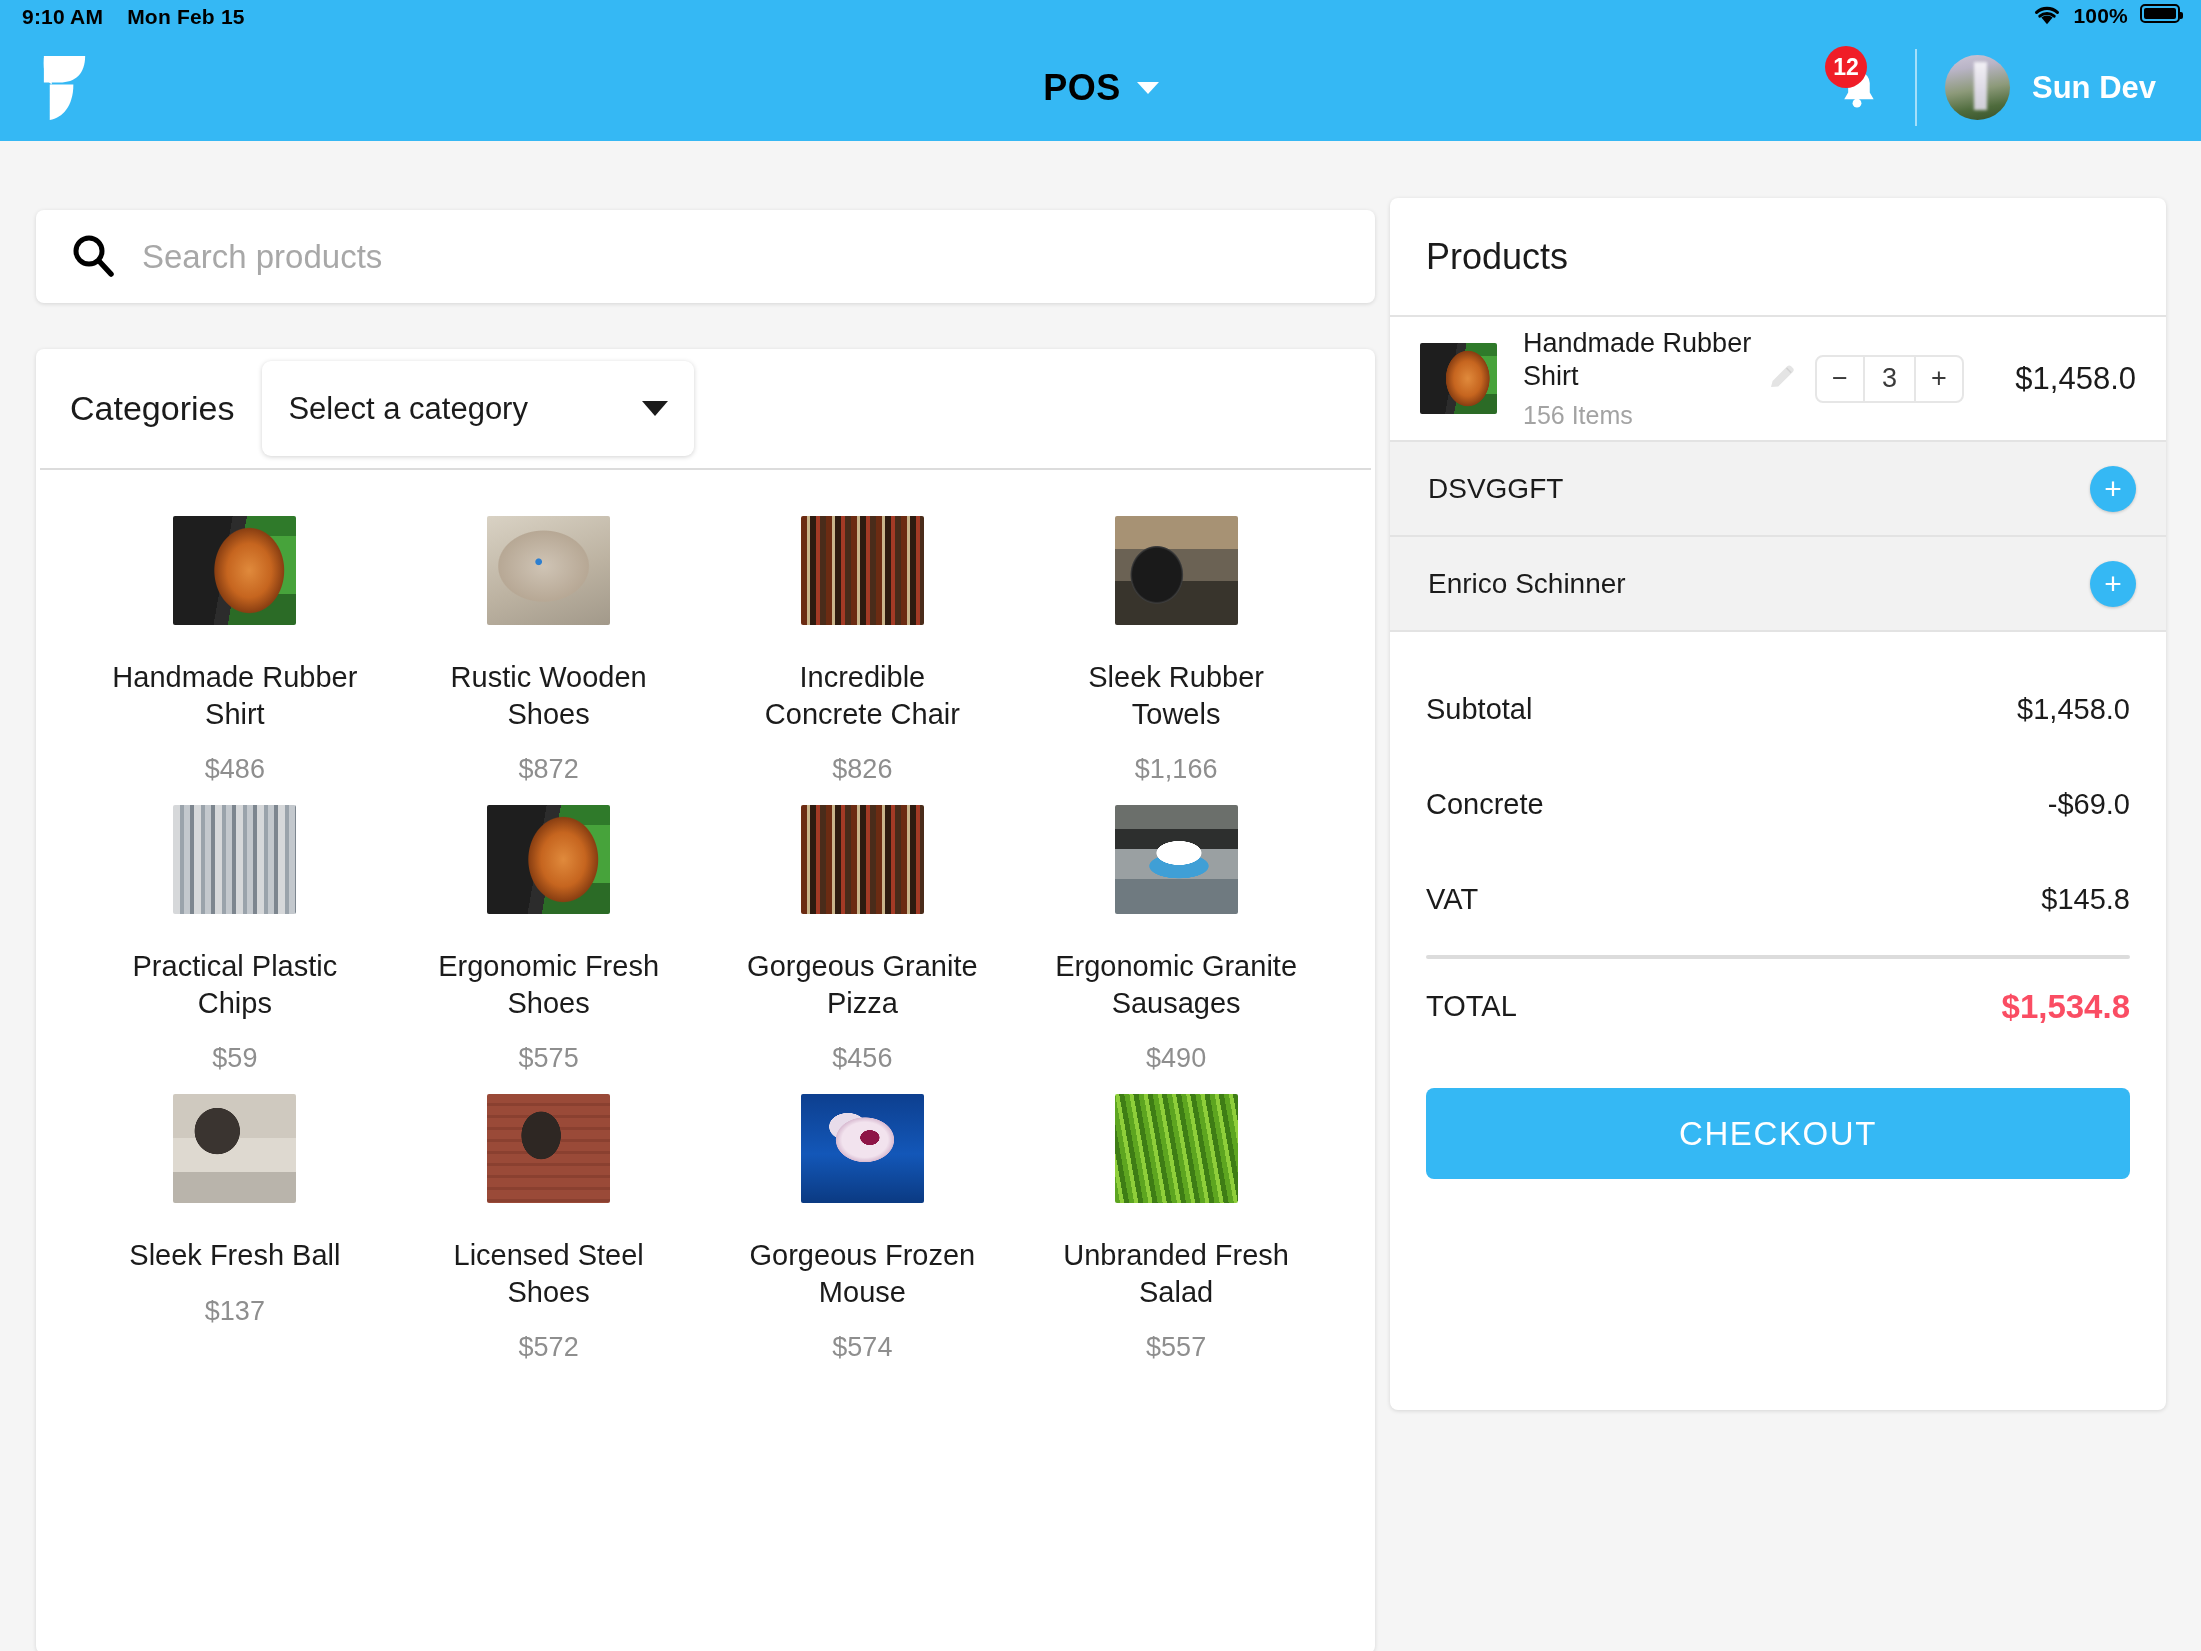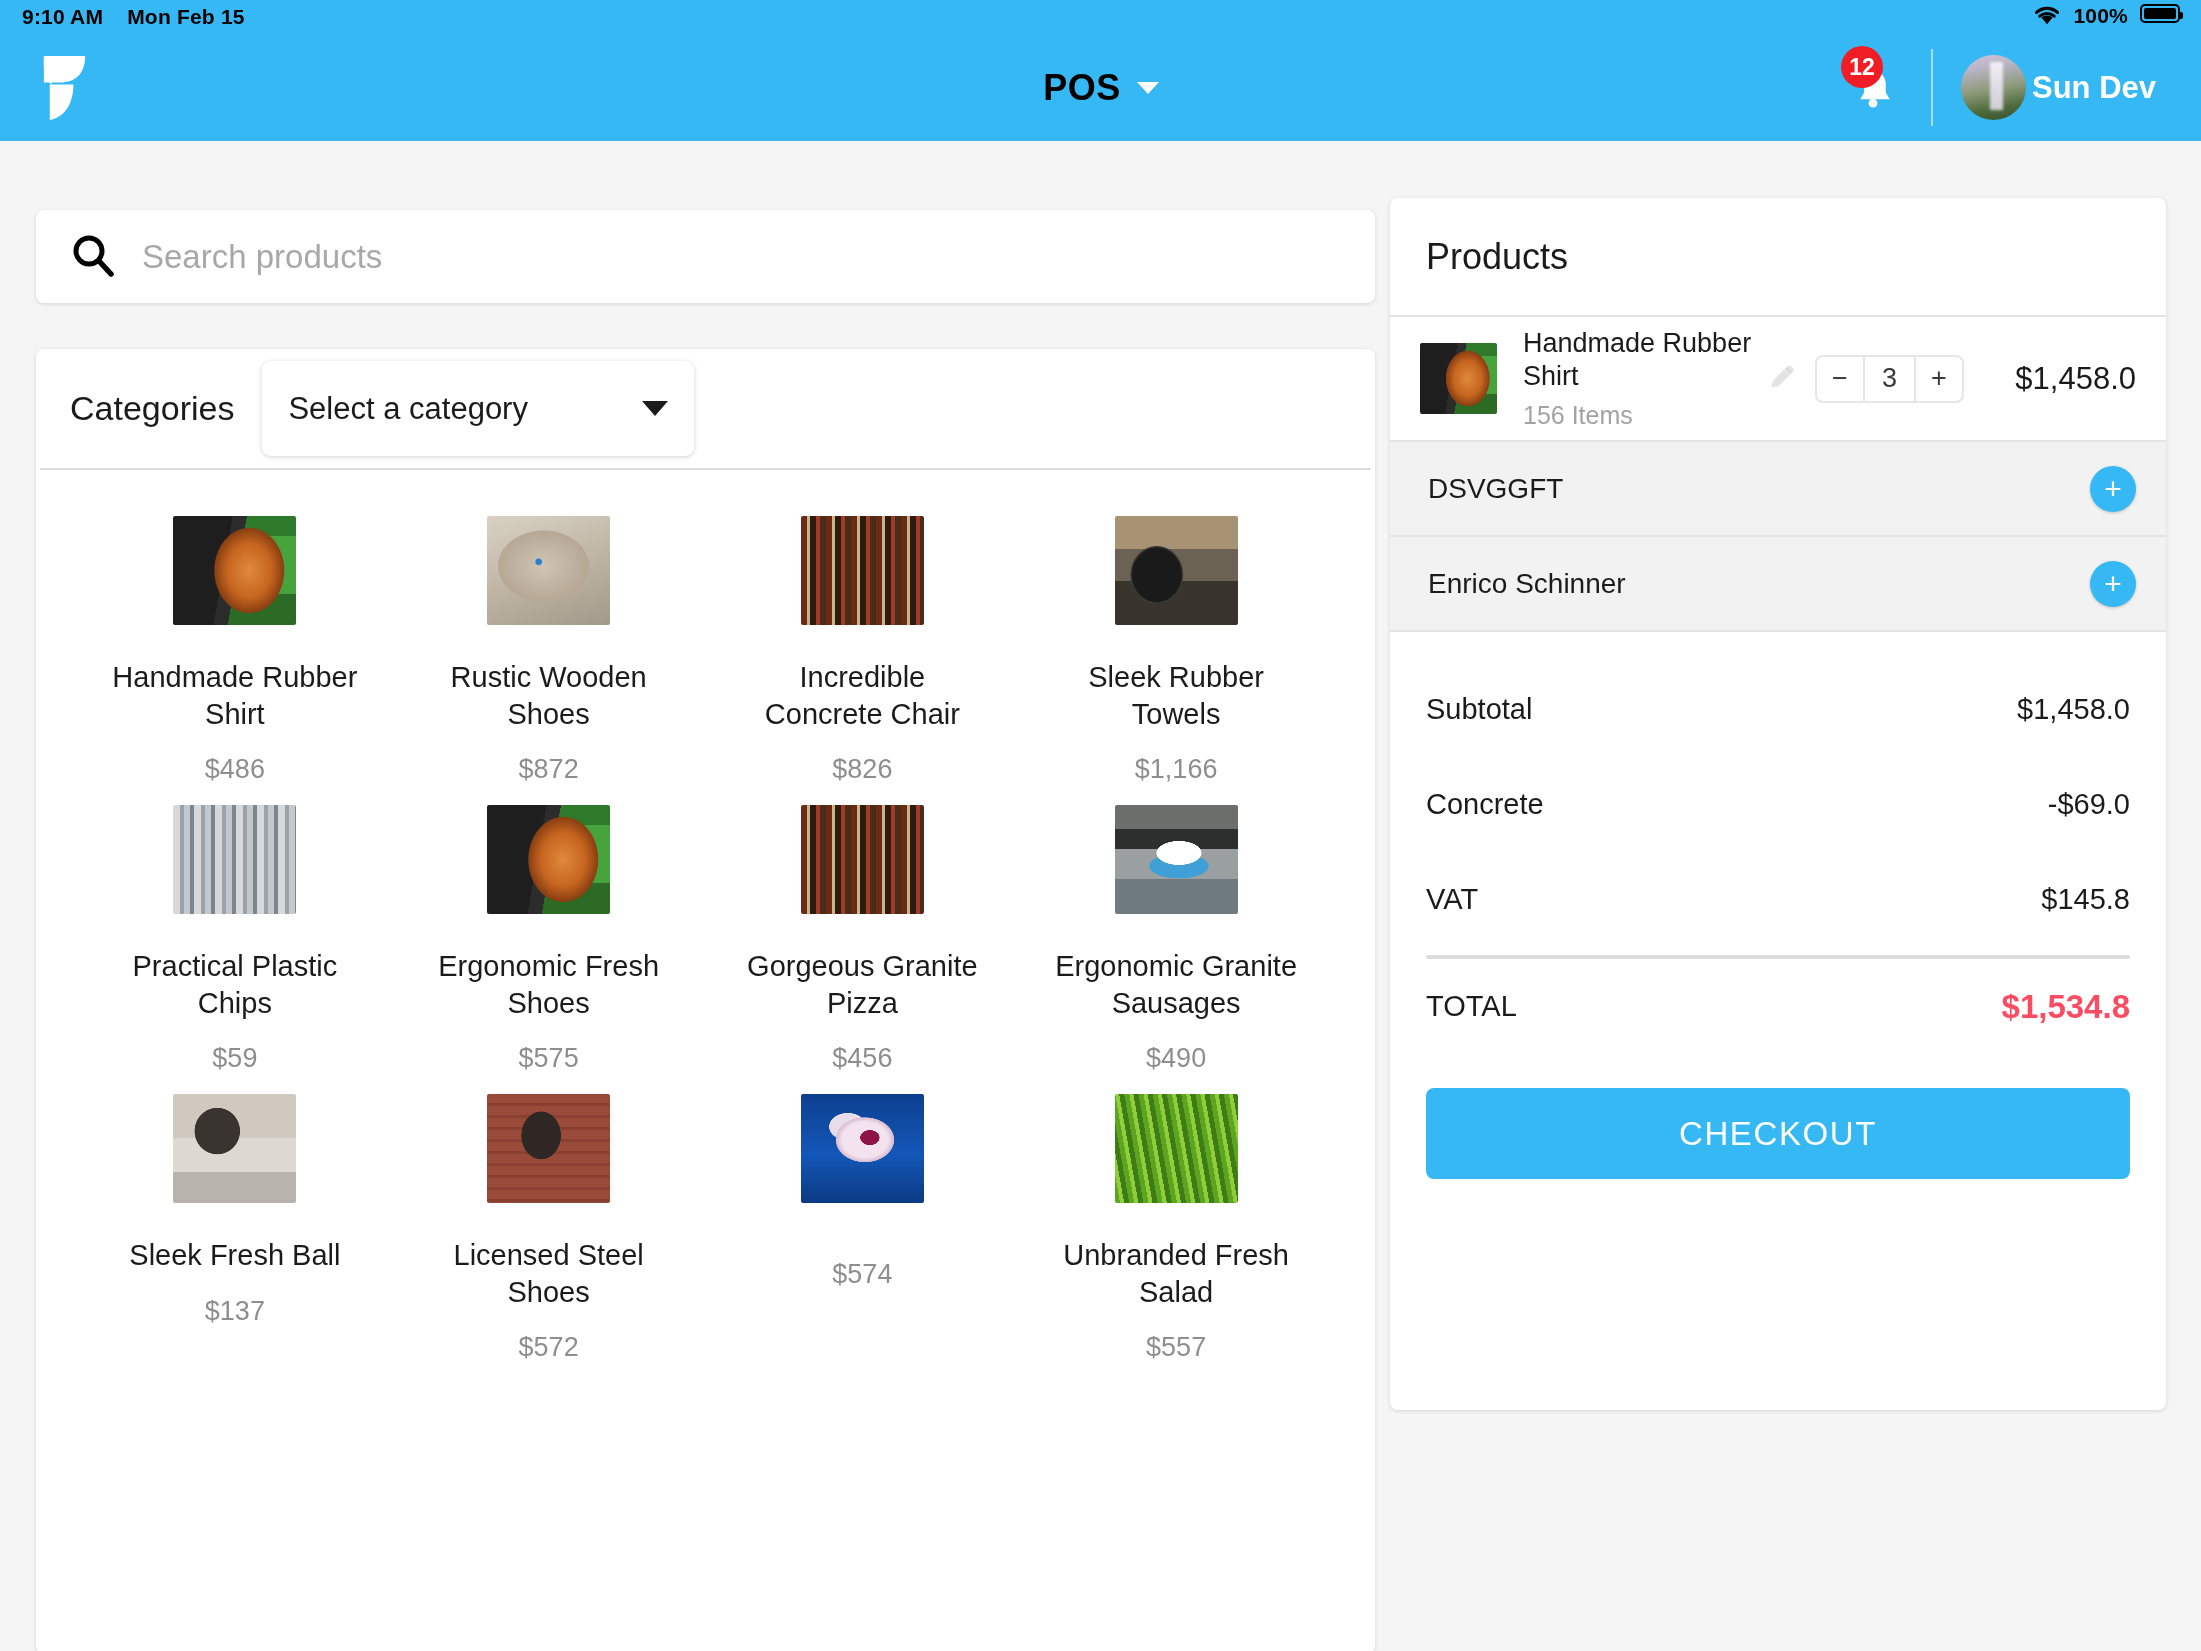--- a/index.html
+++ b/index.html
@@ -65,21 +65,21 @@
   .bell-wrap { position: relative; width: 95px; display: flex; justify-content: flex-end; }
   .badge {
     position: absolute; top: -16px; right: 14px;
     min-width: 42px; height: 42px; border-radius: 21px;
     background: #f01d27; color: #fff;
     font-size: 23px; font-weight: 600;
     display: flex; align-items: center; justify-content: center;
     padding: 0 6px;
   }
   .vdivider { width: 2px; height: 77px; background: rgba(255,255,255,.55); margin: 0 28px 0 34px; }
-  .user { display: flex; align-items: center; gap: 6px; padding-right: 46px; }
+  .user { display: flex; align-items: center; gap: 22px; padding-right: 46px; }
   .avatar {
     width: 65px; height: 65px; border-radius: 50%;
     overflow: hidden; position: relative;
     background: linear-gradient(170deg,#cdc6d8 0%,#b9b4c6 22%,#8d9a7a 52%,#4e6b3c 78%,#35502a 100%);
   }
   .avatar::after {
     content:""; position:absolute; left:44%; top:10%;
     width:20%; height:75%;
     background: linear-gradient(180deg,#f2f0f5,#dcd9e4 60%,#cfcfd6);
     filter: blur(1.5px);
@@ -356,20 +356,21 @@
           <div class="p-name">Sleek Fresh Ball</div>
           <div class="p-price">$137</div>
         </div>
         <div class="product">
           <div class="p-thumb th-cat3"></div>
           <div class="p-name">Licensed Steel Shoes</div>
           <div class="p-price">$572</div>
         </div>
         <div class="product">
           <div class="p-thumb th-orchid"></div>
+          <div class="p-name">Gorgeous Frozen Mouse</div>
           <div class="p-price">$574</div>
         </div>
         <div class="product">
           <div class="p-thumb th-grass"></div>
           <div class="p-name">Unbranded Fresh Salad</div>
           <div class="p-price">$557</div>
         </div>
       </div>
     </div>
   </div>

